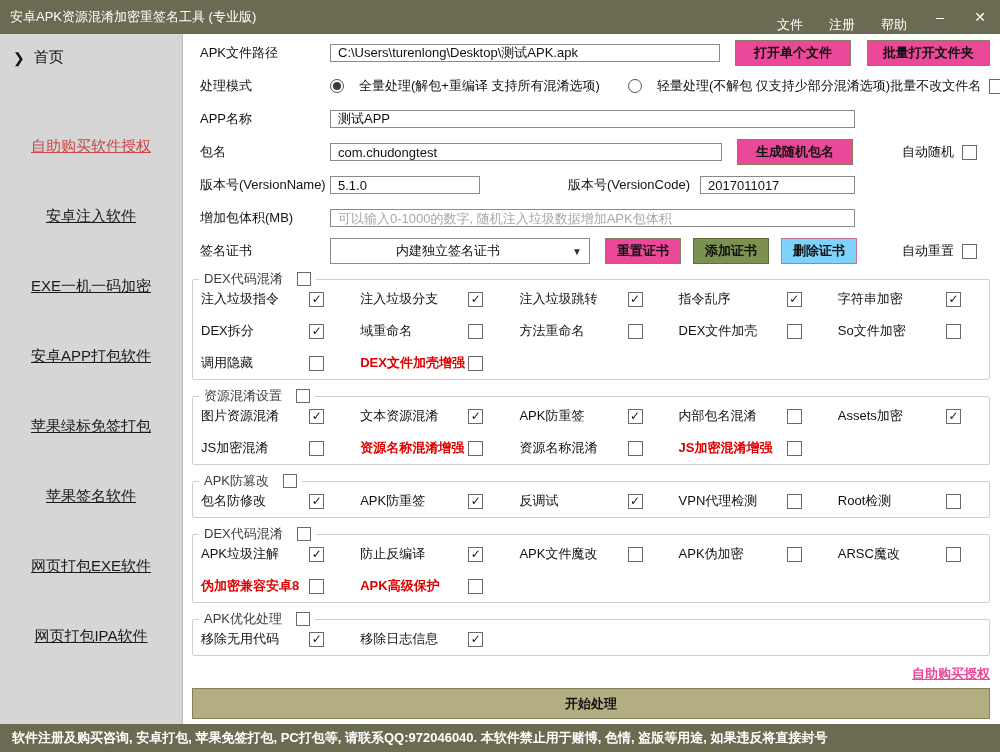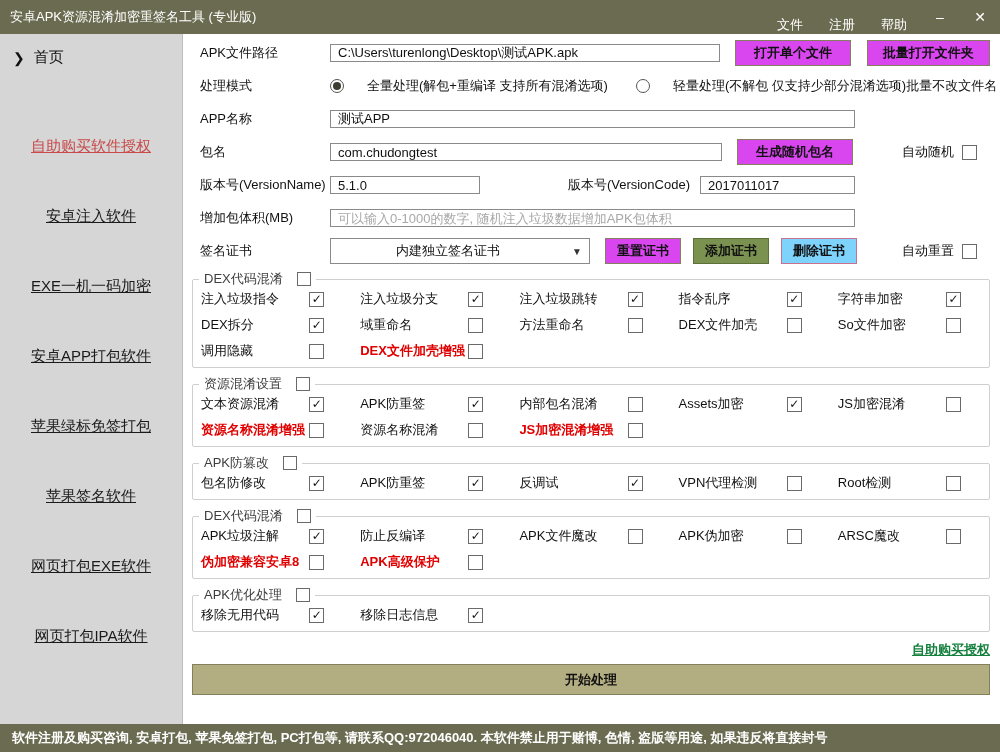--- a/index.html
+++ b/index.html
@@ -31,35 +31,35 @@
     height:70px; display:flex; align-items:center; justify-content:center;
     font-size:15px; text-decoration:underline; cursor:pointer; color:#1a1a1a;
   }
   .side-item.red { color:#c94a4a; }
 
   
   .main { flex:1 1 auto; background:#fff; padding:6px 10px 0 9px; overflow:hidden; }
   .form-row { display:flex; align-items:center; height:26px; margin-bottom:7px; padding-left:8px; }
   .flabel { flex:0 0 130px; width:130px; }
   .flabel2 { margin-left:auto; margin-right:10px; white-space:nowrap; }
-  .rlabel { margin-left:16px; white-space:nowrap; }
+  .rlabel { margin-left:8px; white-space:nowrap; }
 
   .tinput {
     height:18px; border:1px solid #8a8a8a; background:#fff; padding:0 7px;
     font-family:inherit; font-size:13px; color:#111; outline:none;
   }
   .tinput::placeholder { color:#a8a8a8; }
   .grow { flex:1 1 auto; }
   .w392{width:392px;} .w525{width:525px;} .w150{width:150px;} .w155{width:155px;}
   .w116{width:116px;} .w124{width:124px;} .w76{width:76px;}
   .ml15{margin-left:15px;} .ml16{margin-left:16px;} .ml12{margin-left:12px;} .ml28{margin-left:28px;}
   .mr135{margin-right:135px;}
 
   .btn {
-    height:26px; border:1px solid #85805c; background:#d946ef; color:#111;
+    height:26px; border:1px solid #85805c; background:#ec4899; color:#111;
     font-family:inherit; font-size:13px; font-weight:bold;
     display:flex; align-items:center; justify-content:center; cursor:pointer; padding:0;
   }
   .btn.green { background:#7b9150; border-color:#5d7038; }
   .btn.pink  { background:#7dd3fc; border-color:#c9718f; }
 
   .radio {
     width:14px; height:14px; border-radius:50%; border:1px solid #555; background:#fff;
     display:inline-flex; align-items:center; justify-content:center; margin-right:7px; flex:0 0 14px; cursor:pointer;
   }
@@ -82,28 +82,28 @@
   .select .arrow { width:24px; text-align:center; font-size:10px; color:#333; }
 
   fieldset.group {
     border:1px solid #cfcfcf; border-radius:2px; margin:0 0 8px 0; padding:0 0 4px 0;
   }
   fieldset.group legend {
     display:flex; align-items:center; gap:14px; margin-left:6px; padding:0 5px;
     font-size:13px; color:#3d3d3d; line-height:16px;
   }
   fieldset.group legend .cb { width:14px; height:14px; flex:0 0 14px; }
-  .grid { display:grid; grid-template-columns:repeat(5,1fr); row-gap:2px;text-align:center; }
+  .grid { display:grid; grid-template-columns:repeat(5,1fr); row-gap:8px;text-align:center; }
   .gcell { display:flex; align-items:center; height:24px; padding:0 28px 0 8px; }
   .gcell .glabel { white-space:nowrap; }
   .gcell .glabel.red { color:#e00000; font-weight:bold; }
   .gcell .cb { margin-left:auto; }
 
   .buy-row { height:20px; display:flex; justify-content:flex-end; align-items:center; margin:2px 0 4px; }
-  .buy-link { color:#15803d; font-weight:bold; text-decoration:underline; cursor:pointer; }
+  .buy-link { color:#ec4899; font-weight:bold; text-decoration:underline; cursor:pointer; }
 
   .start-btn {
     width:100%; height:31px; border:1px solid #85805c; background:#b3ae82;
     font-family:inherit; font-size:13px; font-weight:bold; color:#111; cursor:pointer;
   }
 
   .statusbar {
     flex:0 0 28px; background:#6b6b51; color:#fff; display:flex; align-items:center;
     padding:0 12px; font-size:13px; font-weight:bold; white-space:nowrap; overflow:hidden;
   }
@@ -263,20 +263,24 @@
               </div>
             </div>
           </fieldset>
           <fieldset class="group">
             <legend>
               <span>资源混淆设置</span>
               <span class="cb"></span>
             </legend>
             <div class="grid">
               <div class="gcell">
+                <span class="glabel">图片资源混淆</span>
+                <span class="cb checked"></span>
+              </div>
+              <div class="gcell">
                 <span class="glabel">文本资源混淆</span>
                 <span class="cb checked"></span>
               </div>
               <div class="gcell">
                 <span class="glabel">APK防重签</span>
                 <span class="cb checked"></span>
               </div>
               <div class="gcell">
                 <span class="glabel">内部包名混淆</span>
                 <span class="cb"></span>

